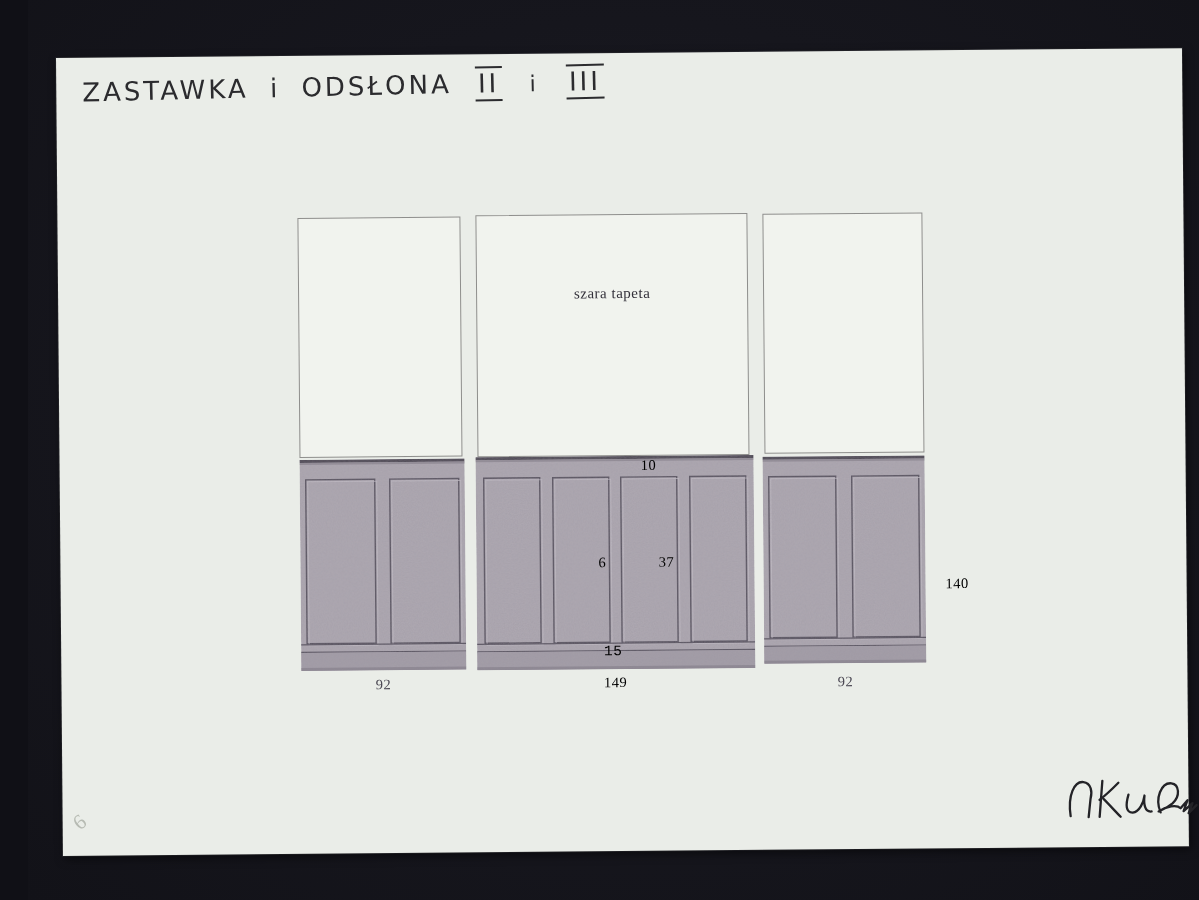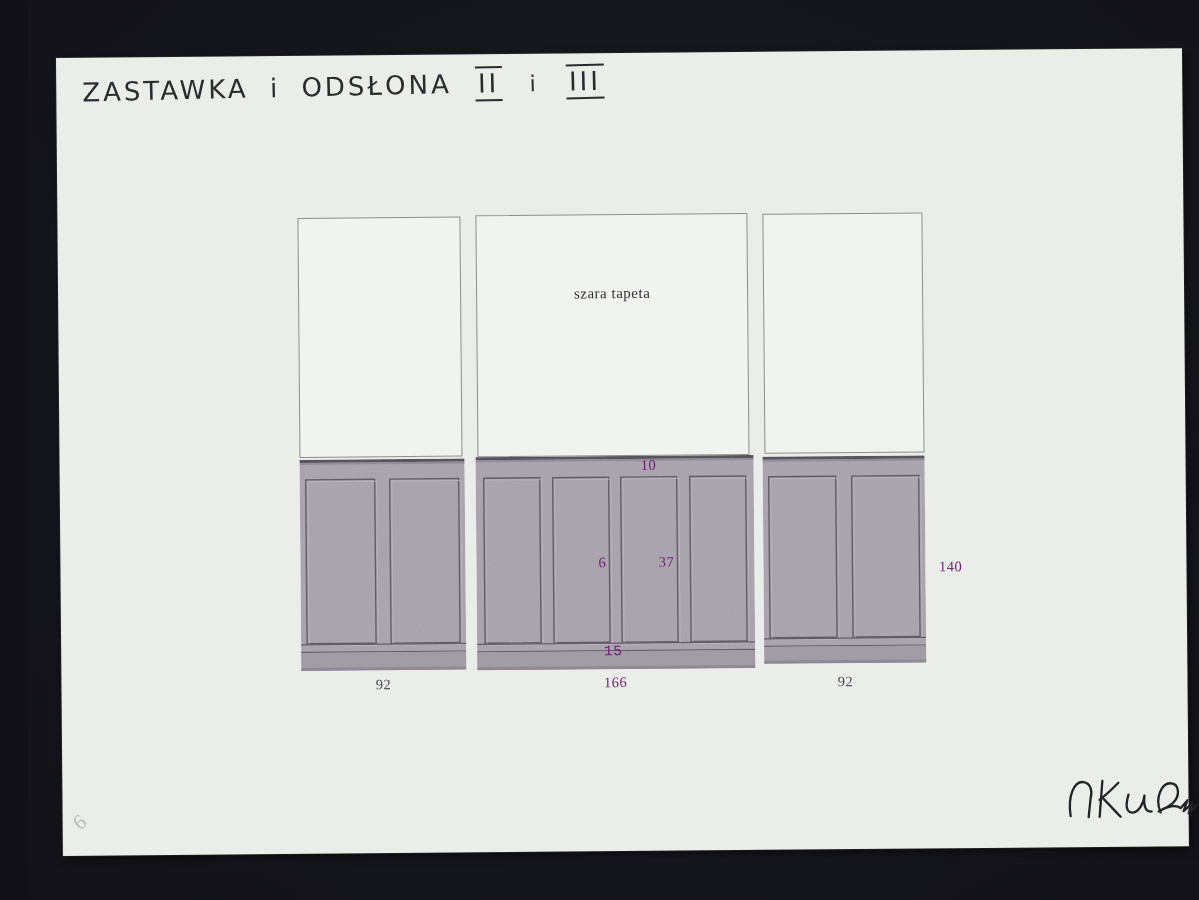--- a/index.html
+++ b/index.html
@@ -52,33 +52,33 @@
   .whitebox-right {left:705px;top:162px;width:160px;height:240px;}
   
   .wainscot{position:absolute;display:block;}
   .wainscot-left  {left:240px;top:404px;width:165px;height:211px;}
   .wainscot-center{left:416px;top:403px;width:278px;height:213px;}
   .wainscot-right {left:703px;top:405px;width:162px;height:207px;}
   
   .lbl{
     position:absolute;
     font-family:"Liberation Serif", serif;
-    font-size:14.5px;color:#701a75;
+    font-size:14.5px;color:#000000;
     letter-spacing:0.5px;
     text-align:center;
   }
   .lbl-wallpaper{left:418px;top:232px;width:272px;font-size:15px;color:#33303a;}
   .lbl-toprail {left:574px;top:404px;width:30px;}
   .lbl-stile   {left:532px;top:501px;width:20px;}
   .lbl-panelw  {left:592px;top:501px;width:28px;}
   .lbl-base    {left:538px;top:590px;width:28px;font-family:Liberation Mono, monospace;}
   .lbl-w-center{left:540px;top:621px;width:28px;}
   .lbl-w-left  {left:308px;top:621px;width:28px;color:#4a4752;}
   .lbl-w-right {left:770px;top:622px;width:28px;color:#4a4752;}
-  .lbl-height  {left:872px;top:508px;width:36px;text-align:center;}
+  .lbl-height  {left:872px;top:525px;width:36px;text-align:right;}
   
   .corner-mark{
     position:absolute;left:12px;top:752px;
     font-family:"Liberation Serif", serif;
     font-size:21px;color:#b7bbb3;
     transform:rotate(-38deg);
   }
   
   .signature{position:absolute;left:1000px;top:722px;width:140px;height:60px;}
 </style>
@@ -164,21 +164,21 @@
       <rect x="0" y="190" width="162" height="17" fill="#a59fa9"></rect>
       <rect x="0" y="204" width="162" height="3" fill="#8e8893"></rect>
       <rect x="0" y="0" width="162" height="207" filter="url(#gR)" opacity="0.42"></rect>
     </svg>
 
     <div class="lbl lbl-wallpaper">szara tapeta</div>
     <div class="lbl lbl-toprail">10</div>
     <div class="lbl lbl-stile">6</div>
     <div class="lbl lbl-panelw">37</div>
     <div class="lbl lbl-base">15</div>
-    <div class="lbl lbl-w-center">166</div>
+    <div class="lbl lbl-w-center">149</div>
     <div class="lbl lbl-w-left">92</div>
     <div class="lbl lbl-w-right">92</div>
     <div class="lbl lbl-height">140</div>
 
     <div class="corner-mark">6</div>
 
     <svg class="signature" viewBox="0 0 140 60">
       <g fill="none" stroke="#232327" stroke-width="2.3" stroke-linecap="round" stroke-linejoin="round">
         <path d="M8,45 C5,24 12,10 21,11 C29,12 30,21 28,28 L26,46"></path>
         <path d="M40,10 L37,46"></path>

